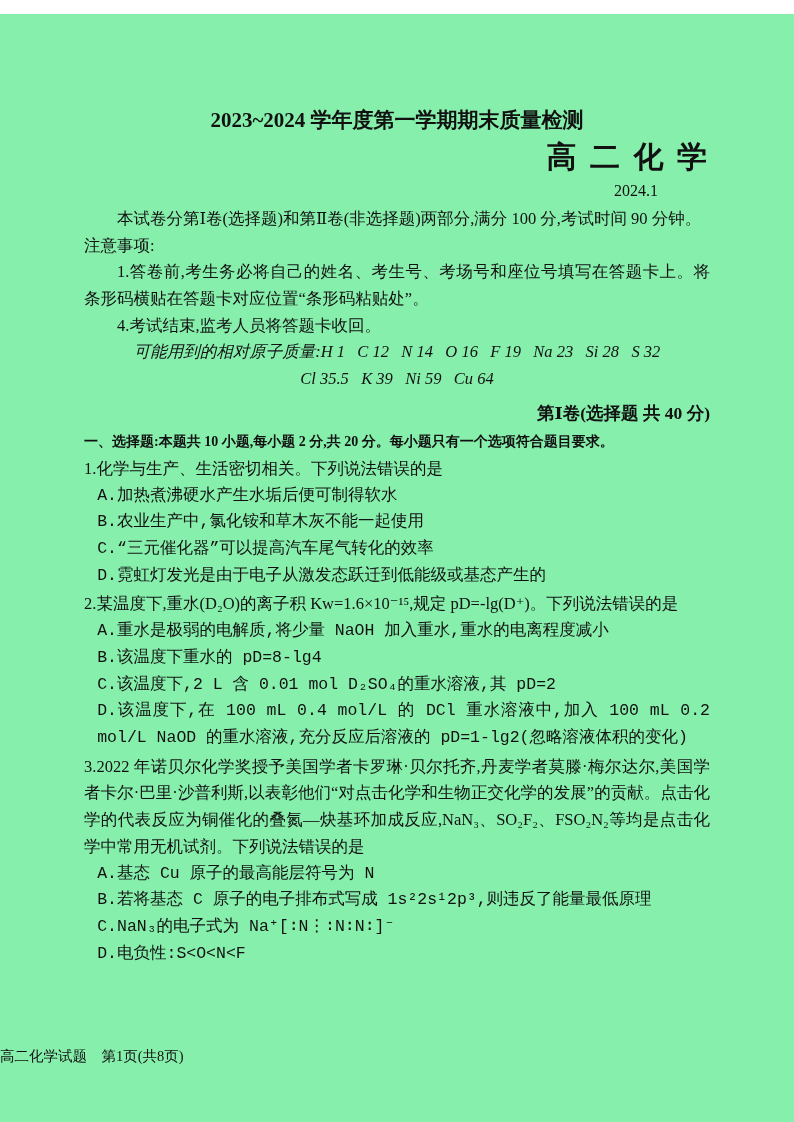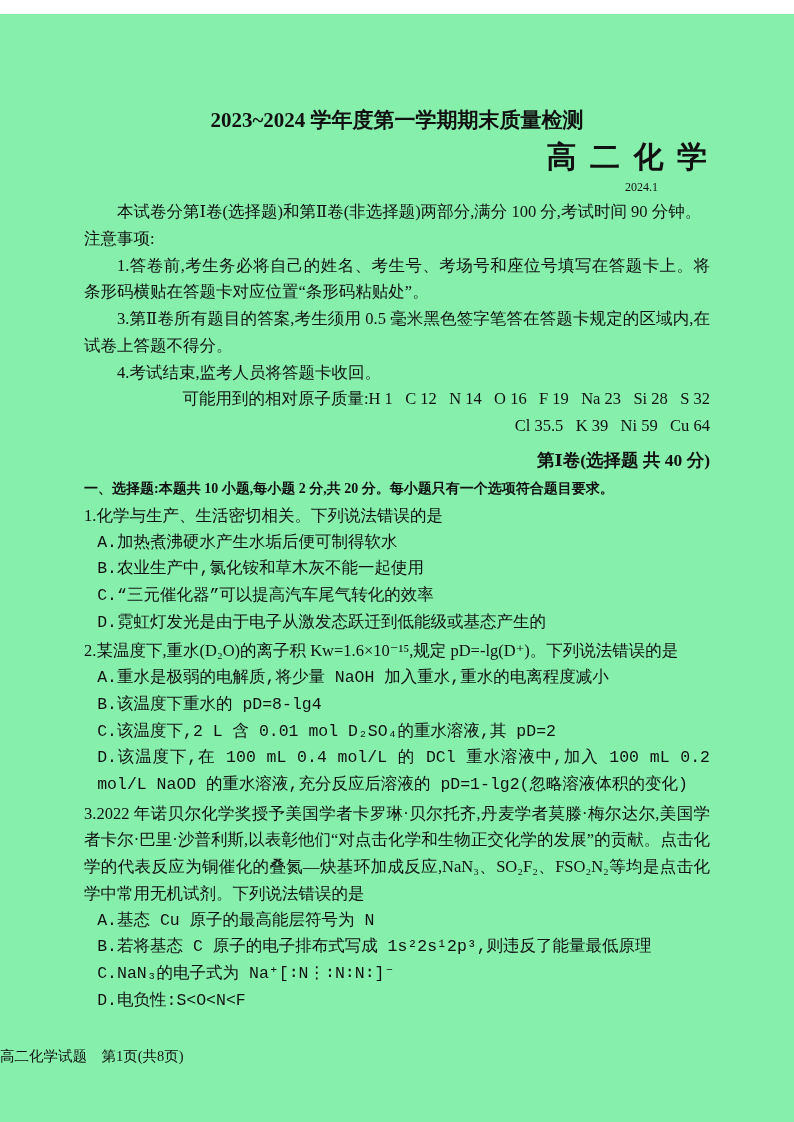--- a/index.html
+++ b/index.html
@@ -27,26 +27,26 @@
     text-align: right;
     font-weight: bold;
     font-size: 30px;
     letter-spacing: 3px;
     line-height: 1.35;
     margin-top: 2px;
   }
   .date {
     text-align: right;
     padding-right: 52px;
-    font-size: 12px;
+    font-size: 16px;
     margin-bottom: 2px;
   }
   p.indent { text-indent: 2em; text-align: justify; }
   p.flush  { text-align: justify; }
-  .atomic  { white-space: pre-wrap; text-align: right; }
+  .atomic  { white-space: pre-wrap; text-align: center; font-style: italic; }
   .section-title {
     text-align: right;
     font-weight: bold;
     font-size: 17.5px;
     margin: 6px 0 4px 0;
   }
   .instruction {
     font-weight: bold;
     text-align: justify;
     font-size: 14px;
@@ -69,21 +69,20 @@
 
 <div class="page">
 
   <div class="title">2023~2024 学年度第一学期期末质量检测</div>
   <div class="subject">高 二 化 学</div>
   <div class="date">2024.1</div>
 
   <p class="indent">本试卷分第Ⅰ卷(选择题)和第Ⅱ卷(非选择题)两部分,满分 100 分,考试时间 90 分钟。</p>
   <p class="flush">注意事项:</p>
   <p class="indent">1.答卷前,考生务必将自己的姓名、考生号、考场号和座位号填写在答题卡上。将条形码横贴在答题卡对应位置“条形码粘贴处”。</p>
-  <p class="indent">3.第Ⅱ卷所有题目的答案,考生须用 0.5 毫米黑色签字笔答在答题卡规定的区域内,在试卷上答题不得分。</p>
   <p class="indent">4.考试结束,监考人员将答题卡收回。</p>
 
   <p class="atomic">可能用到的相对原子质量:H 1   C 12   N 14   O 16   F 19   Na 23   Si 28   S 32</p>
   <p class="atomic">Cl 35.5   K 39   Ni 59   Cu 64</p>
 
   <div class="section-title">第Ⅰ卷(选择题  共 40 分)</div>
   <p class="instruction">一、选择题:本题共 10 小题,每小题 2 分,共 20 分。每小题只有一个选项符合题目要求。</p>
 
   <div class="question">
     <p class="stem">1.化学与生产、生活密切相关。下列说法错误的是</p>

